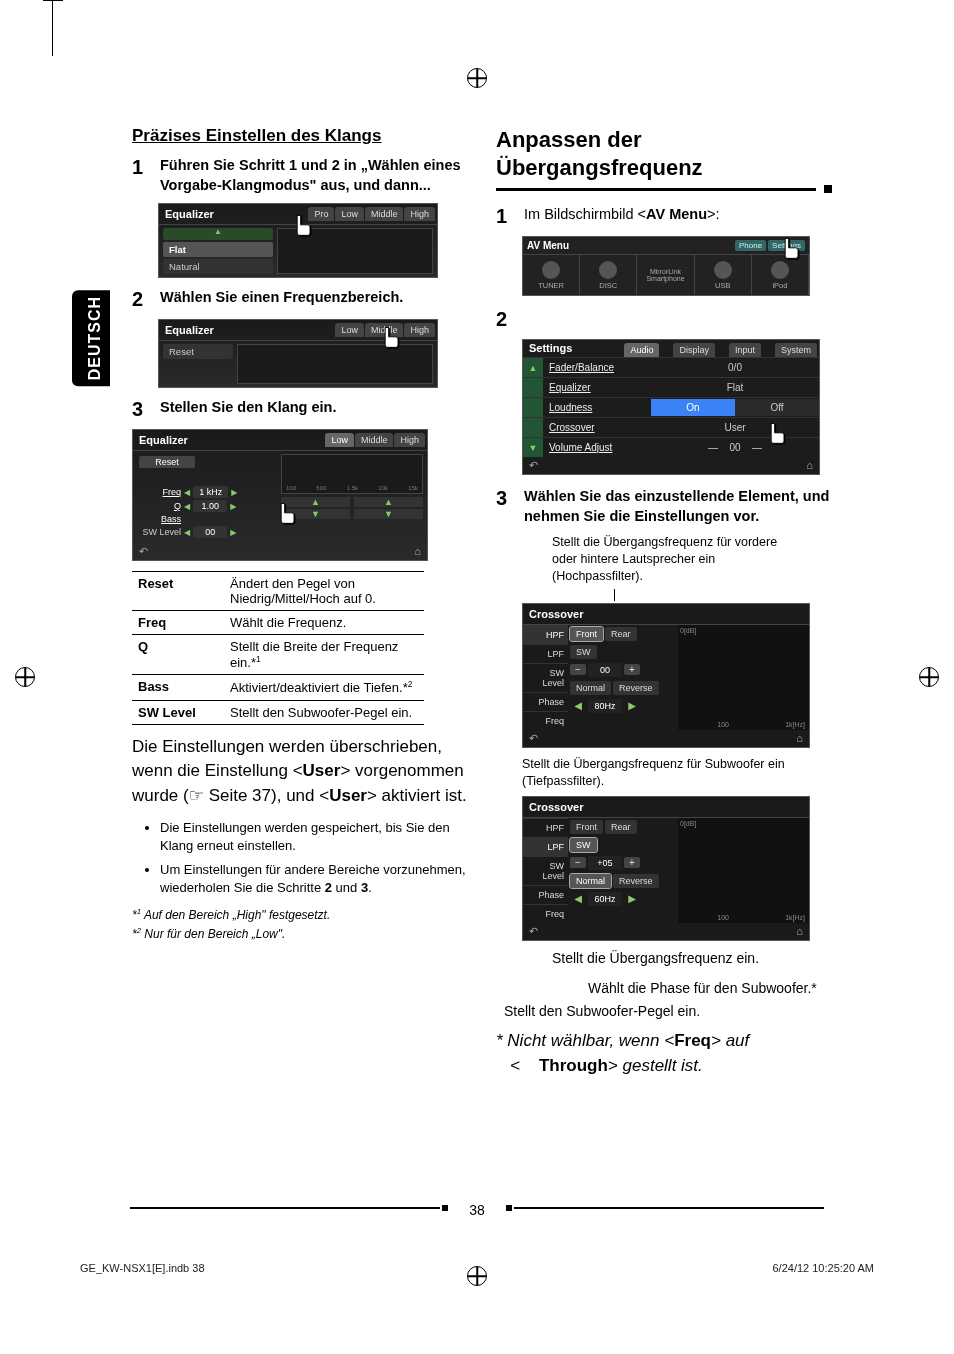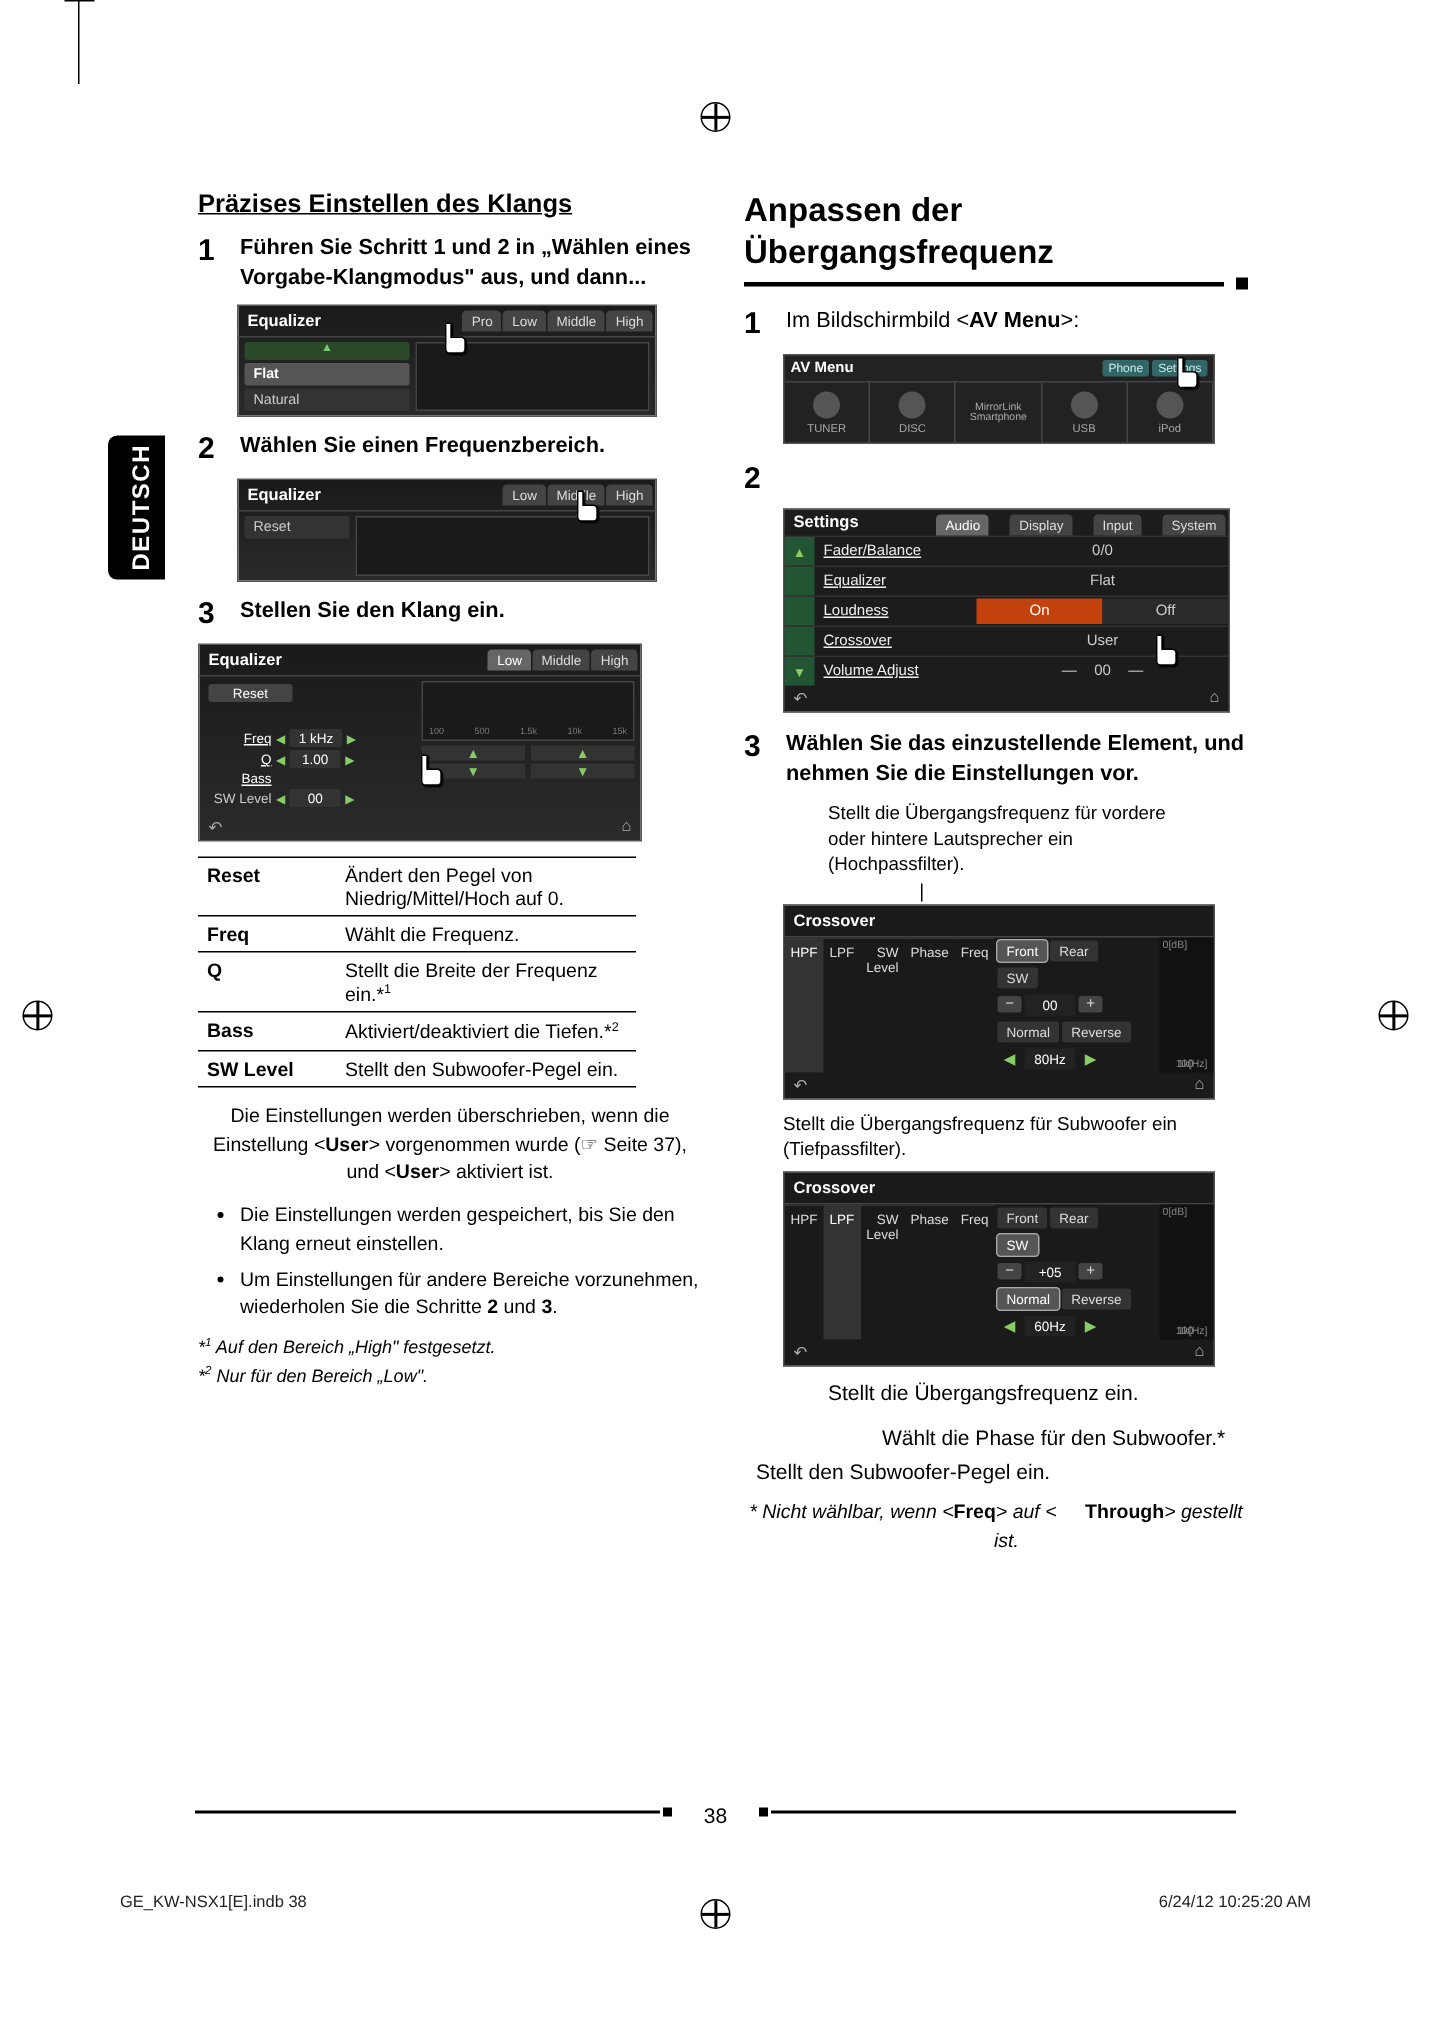--- a/index.html
+++ b/index.html
@@ -90,21 +90,21 @@
       position: absolute; width: 28px; height: 28px;
       pointer-events: none;
     }
     .hand svg { width: 100%; height: 100%; filter: drop-shadow(1px 1px 0 #000); }
 
     .param-table { width: 292px; border-collapse: collapse; margin: 8px 0 10px 0; font-size: 13px; }
     .param-table td { border-top: 1px solid #000; border-bottom: 1px solid #000; padding: 4px 6px; vertical-align: top; }
     .param-table td:first-child { font-weight: bold; width: 92px; }
     sup { font-size: 0.65em; }
 
-    .body-text { font-size: 13px; line-height: 1.45; margin-bottom: 10px; text-align: center; }
+    .body-text { font-size: 17px; line-height: 1.45; margin-bottom: 10px; }
     .bullet-list { list-style: disc; padding-left: 28px; margin-bottom: 10px; }
     .bullet-list li { font-size: 13px; line-height: 1.4; margin-bottom: 6px; }
 
     .footnote { font-size: 12px; font-style: italic; line-height: 1.4; margin-top: 2px; padding-left: 14px; text-indent: -14px; }
 
     .avmenu-ss { width: 288px; margin: 4px 0 12px 26px; background: #222; border: 1px solid #555; font-size: 9px; color: #ccc; }
     .avmenu-top { display: flex; justify-content: space-between; padding: 3px 4px; border-bottom: 1px solid #444; }
     .avmenu-top .tt { color: #fff; font-weight: bold; font-size: 10px; }
     .avmenu-top .btns { display: flex; gap: 2px; }
     .avmenu-top .b { background: #366; padding: 1px 4px; border-radius: 2px; font-size: 8px; color: #cee; position: relative; }
@@ -115,29 +115,29 @@
 
     .settings-ss { width: 298px; margin: 4px 0 12px 26px; background: #1c1c1c; border: 1px solid #555; font-size: 10px; color: #ccc; }
     .settings-top { display: flex; justify-content: space-between; align-items: flex-end; padding: 2px 2px 0 6px; }
     .settings-top .tt { color: #fff; font-weight: bold; font-size: 11px; padding-bottom: 3px; }
     .settings-row { display: flex; border-top: 1px solid #333; }
     .settings-row .side { width: 20px; background: #253; display: flex; align-items: center; justify-content: center; color: #8c6; font-size: 9px; }
     .settings-row .label { flex: 0 0 108px; padding: 4px 6px; color: #eee; text-decoration: underline; font-size: 10px; }
     .settings-row .val { flex: 1; display: flex; justify-content: center; align-items: center; gap: 6px; }
     .settings-row .split { display: flex; width: 100%; }
     .settings-row .split .half { flex: 1; text-align: center; padding: 3px; background: #2a2a2a; }
-    .settings-row .split .half.sel { background: #c2410c; color: #fff; }
+    .settings-row .split .half.sel { background: #3b82f6; color: #fff; }
 
     .callout { font-size: 12.5px; line-height: 1.35; margin: 2px 0 4px 56px; width: 240px; }
     .callout-line { border-left: 1.5px solid #000; height: 12px; margin-left: 118px; }
 
     .xover-ss { width: 288px; margin: 2px 0 8px 26px; background: #1a1a1a; border: 1px solid #555; font-size: 9px; color: #bbb; position: relative; }
     .xover-top { padding: 4px 6px; color: #fff; font-size: 11px; font-weight: bold; border-bottom: 1px solid #444; }
     .xover-body { display: flex; }
-    .xover-left { flex: 0 0 45px; display: flex; }
+    .xover-left { flex: 0 0 45px; display: flex; flex-direction: column; }
     .xover-left .r { padding: 4px 4px; text-align: right; color: #ddd; font-size: 9px; border-top: 1px solid #333; }
     .xover-left .r.sel { background: #333; color: #fff; }
     .xover-mid { flex: 0 0 110px; display: flex; flex-direction: column; }
     .xover-mid .row { display: flex; gap: 2px; padding: 2px; align-items: center; }
     .xover-mid .chip { background: #333; padding: 2px 6px; border-radius: 2px; font-size: 9px; color: #ddd; }
     .xover-mid .chip.sel { background: #555; color: #fff; outline: 1px solid #aaa; }
     .xover-mid .pm { background: #444; width: 16px; text-align: center; border-radius: 2px; font-size: 10px; color: #ddd; }
     .xover-mid .pm.tri { background: none; color: #8c6; }
     .xover-mid .val { background: #222; padding: 2px 6px; min-width: 34px; text-align: center; font-size: 9px; color: #fff; }
     .xover-right { flex: 1; background: #111; position: relative; }

